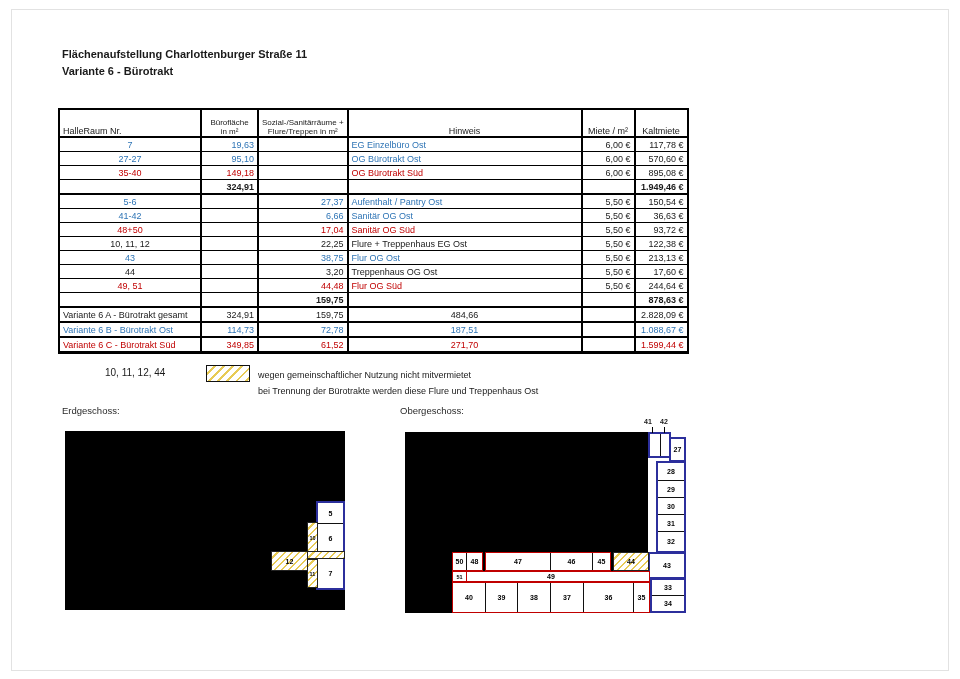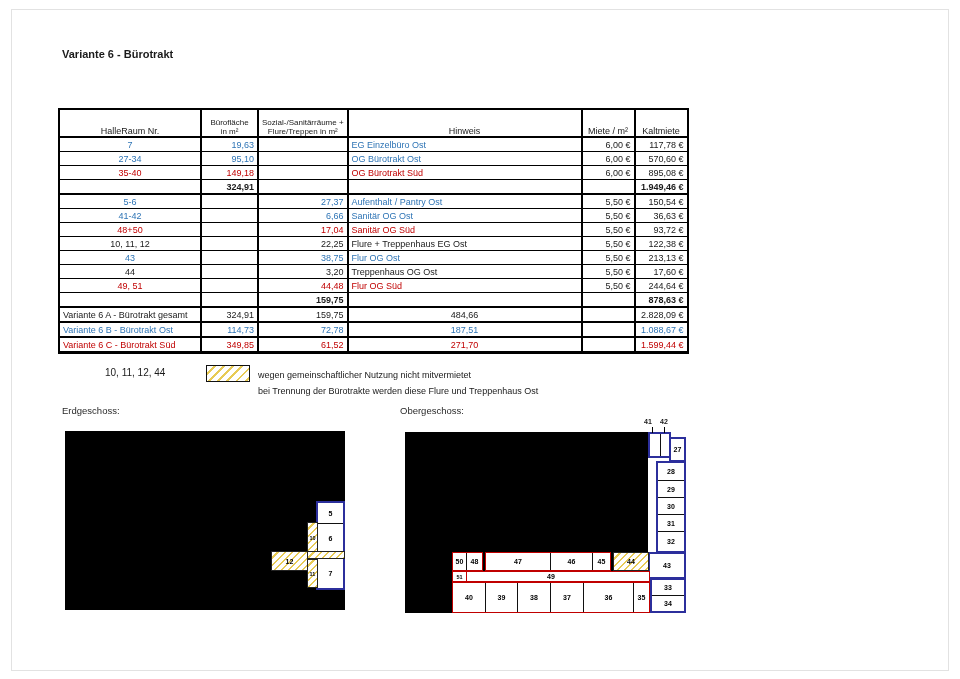--- a/index.html
+++ b/index.html
@@ -13,21 +13,21 @@
   
   table.sheet{position:absolute;left:58px;top:108px;border-collapse:collapse;table-layout:fixed;
     font-size:9px;border:2px solid #000;}
   table.sheet td,table.sheet th{
     border-top:1px solid #000;border-bottom:1px solid #000;
     border-left:2px solid #000;border-right:2px solid #000;
     height:13px;padding:0 3px;overflow:hidden;white-space:nowrap;font-weight:normal;}
   table.sheet th{height:26px;vertical-align:bottom;text-align:center;border-bottom:2px solid #000;}
   th.hdr-bold{font-weight:bold;font-size:8px;line-height:9px;}
   th.hdr-hinweis{text-align:left;}
-  .hdr-halle{display:flex;justify-content:center;align-items:flex-end;}
+  .hdr-halle{display:flex;justify-content:flex-start;align-items:flex-end;}
   tr.subtotal td{border-bottom:2px solid #000;font-weight:bold;}
   tr.sep td{border-top:2px solid #000;}
   tr.summary td{border-top:2px solid #000;border-bottom:2px solid #000;font-weight:normal;}
   tr.summary.last td{border-bottom:3px solid #000;}
   .al{text-align:left}.ac{text-align:center}.ar{text-align:right}
   .blue{color:#2e74b5}.red{color:#c00000}
   
   .note-rooms{position:absolute;left:105px;top:367px;font-size:10px;}
   .hatchbg{background:repeating-linear-gradient(135deg,#ffffff 0 4.5px,#e8cb55 4.5px 6.5px);}
   .legend-swatch{position:absolute;left:206px;top:365px;width:44px;height:17px;border:1.5px solid #111;box-sizing:border-box;}
@@ -46,20 +46,21 @@
   .seg.small{font-size:5.5px;}
   .callout{position:absolute;font-size:7px;font-weight:bold;z-index:4;}
   .tick{position:absolute;width:1px;height:6px;background:#000;z-index:4;}
 </style>
 </head>
 <body>
 
 <div class="page-edge"></div>
 
 <div class="title">
+  <div>Flächenaufstellung Charlottenburger Straße 11</div>
   <div>Variante 6 - Bürotrakt</div>
 </div>
 
 <table class="sheet">
   <colgroup>
     <col style="width:142px">
       <col style="width:57px">
       <col style="width:89px">
     <col style="width:234px">
       <col style="width:53px">
@@ -89,21 +90,21 @@
   <tbody id="table-body">
       <tr>
         <td class="ac blue">7</td>
         <td class="ar blue">19,63</td>
         <td class="ar"></td>
         <td class="al blue">EG Einzelbüro Ost</td>
         <td class="ar">6,00 €</td>
         <td class="ar">117,78 €</td>
       </tr>
       <tr>
-        <td class="ac blue">27-34</td>
+        <td class="ac blue">27-27</td>
         <td class="ar blue">95,10</td>
         <td class="ar"></td>
         <td class="al blue">OG Bürotrakt Ost</td>
         <td class="ar">6,00 €</td>
         <td class="ar">570,60 €</td>
       </tr>
       <tr>
         <td class="ac red">35-40</td>
         <td class="ar red">149,18</td>
         <td class="ar"></td>

